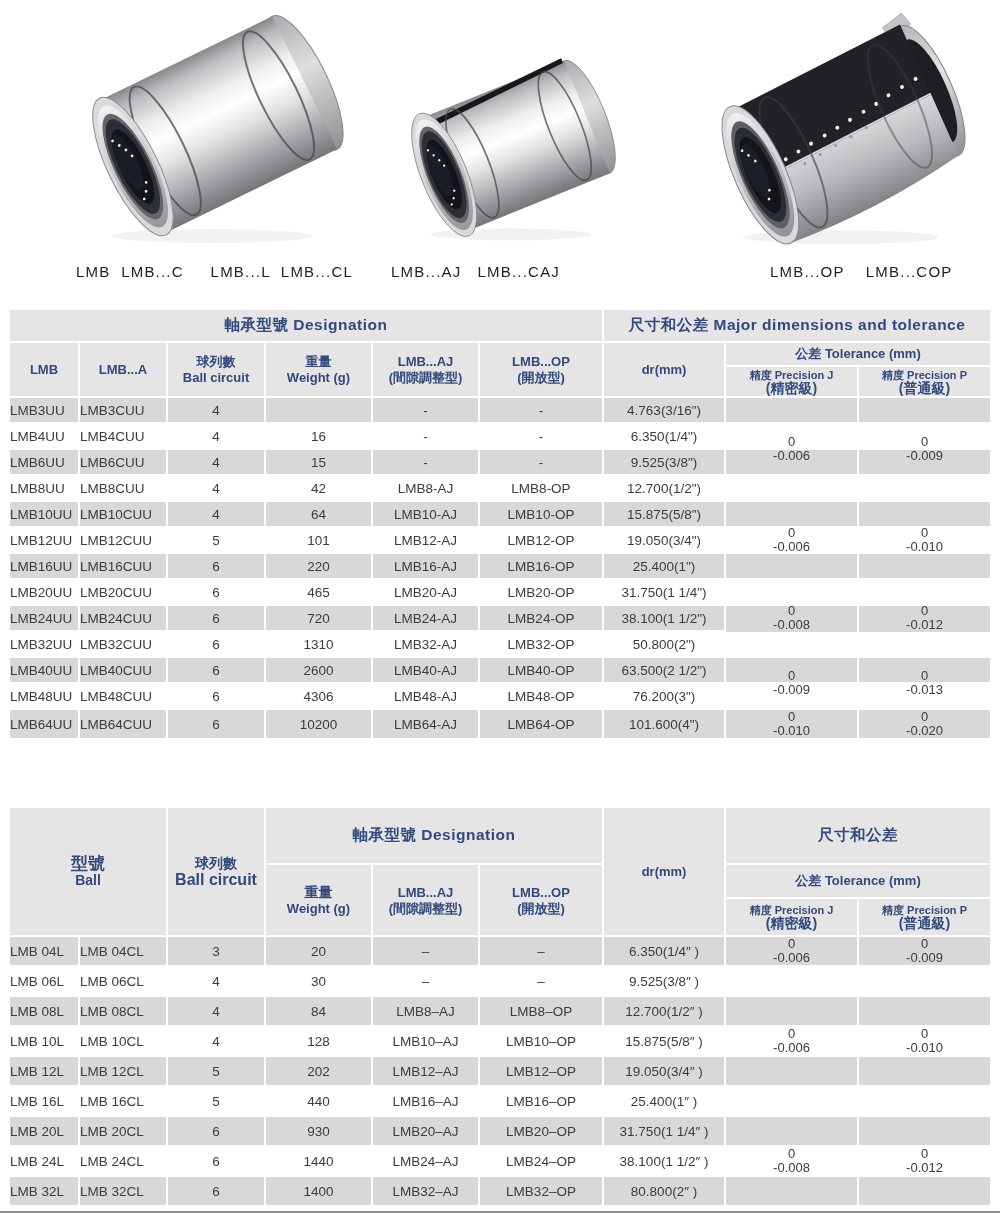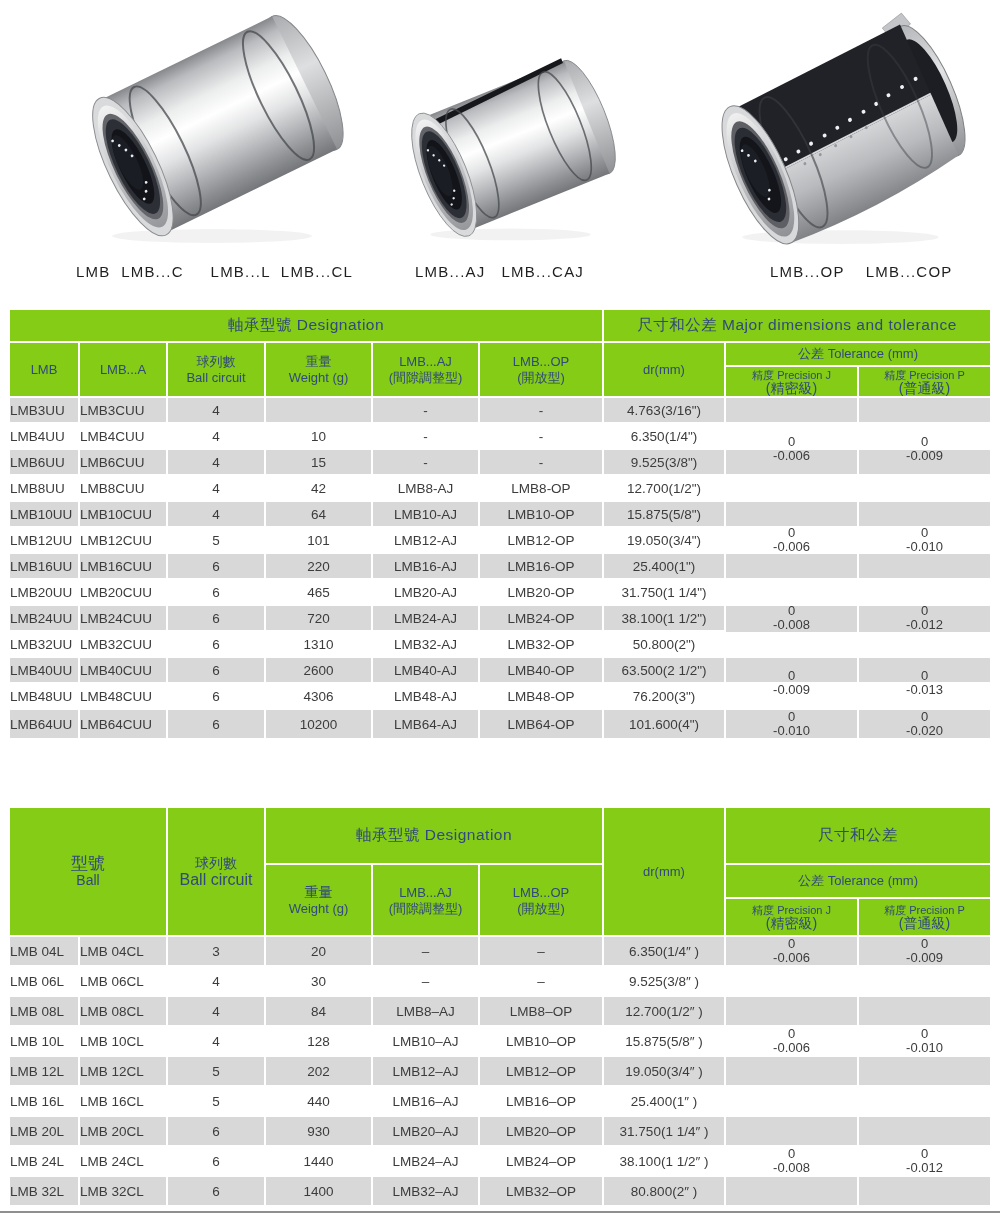--- a/index.html
+++ b/index.html
@@ -4,27 +4,27 @@
 <style>
   html,body{margin:0;padding:0;}
   body{width:1000px;height:1213px;background:#ffffff;font-family:"Liberation Sans","DejaVu Sans",sans-serif;position:relative;overflow:hidden;}
   .products{position:relative;height:300px;}
   .photo{position:absolute;margin:0;padding:0;}
   .photo-a{left:66px;top:8px;}
   .photo-b{left:388px;top:40px;}
   .photo-c{left:698px;top:4px;}
   .caption{position:absolute;top:263px;font-size:15px;color:#1f1f1f;letter-spacing:1.2px;white-space:pre;}
   .cap-a{left:76px;}
-  .cap-b{left:415px;}
+  .cap-b{left:391px;}
   .cap-c{left:770px;}
 
   table.spec{border-collapse:separate;border-spacing:2px;table-layout:fixed;width:984px;margin-left:8px;background:#ffffff;}
   #t1{margin-top:8px;}
   #t2{margin-top:66px;}
-  th{font-weight:normal;color:#31497c;padding:0;vertical-align:middle;text-align:center;background:#84cc16;}
+  th{font-weight:bold;color:#31497c;padding:0;vertical-align:middle;text-align:center;background:#e5e5e5;}
   td{padding:0;text-align:center;vertical-align:middle;color:#3c3c3c;font-size:13.5px;}
   #t1 .h1{height:31px;} #t1 .h2{height:22px;} #t1 .h3{height:29px;}
   #t2 .h1{height:55px;} #t2 .h2{height:32px;} #t2 .h3{height:36px;}
   .hband{font-size:15.5px;letter-spacing:0.5px;}
   .h2 th,.hmid{font-size:13px;}
   .h3 th{font-size:11px;}
   .l1{display:block;line-height:17px;}
   .l2{display:block;line-height:16px;}
   .h3 .l1{line-height:13px;font-size:11px;}
   .h3 .l2{line-height:13px;font-size:14px;}
@@ -273,21 +273,21 @@
         <td>4.763(3/16")</td>
         <td class="tol tgA" rowspan="4">0
 -0.006</td>
         <td class="tol tgA" rowspan="4">0
 -0.009</td>
       </tr>
       <tr>
         <td class="c1">LMB4UU</td>
         <td class="c1">LMB4CUU</td>
         <td>4</td>
-        <td>10</td>
+        <td>16</td>
         <td>-</td>
         <td>-</td>
         <td>6.350(1/4")</td>
       </tr>
       <tr>
         <td class="c1">LMB6UU</td>
         <td class="c1">LMB6CUU</td>
         <td>4</td>
         <td>15</td>
         <td>-</td>

